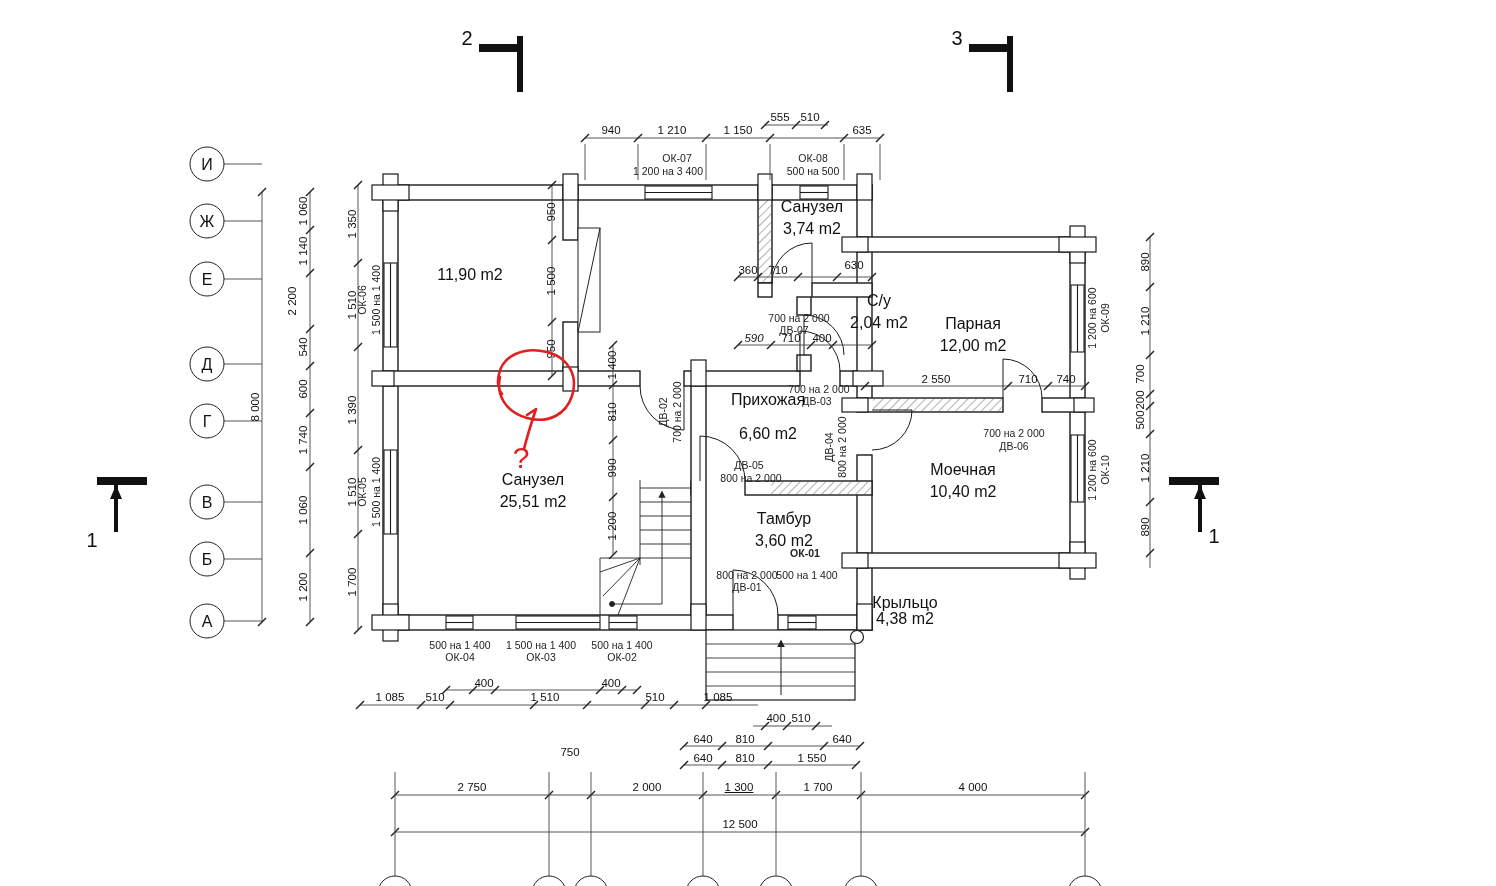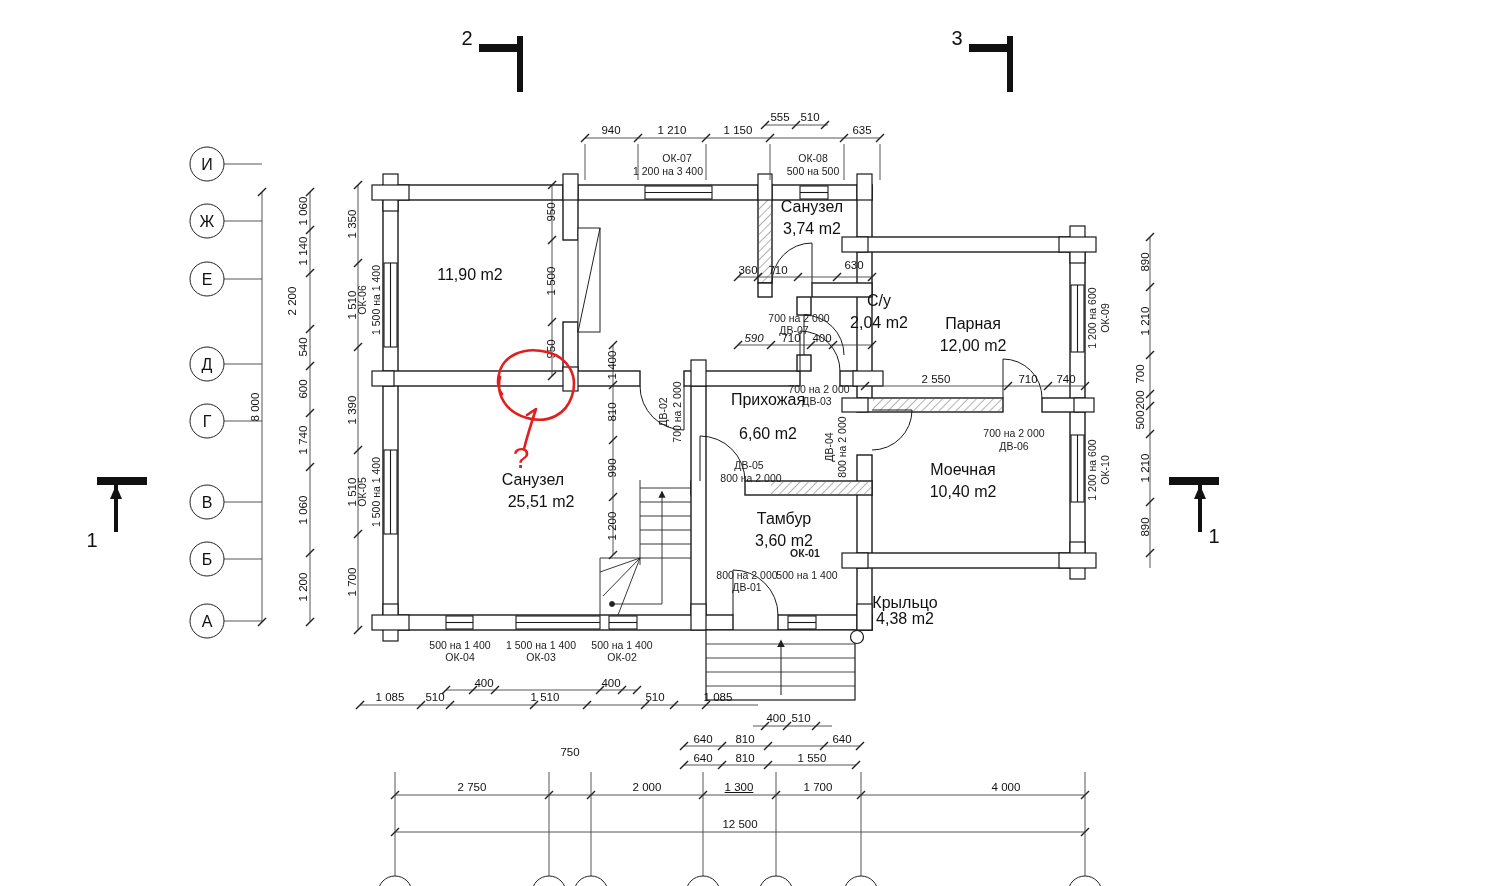--- a/index.html
+++ b/index.html
@@ -375,21 +375,21 @@
       <div class="lbl dim" style="left: 745px; top: 739px;">810</div>
       <div class="lbl dim" style="left: 842px; top: 739px;">640</div>
       <div class="lbl dim" style="left: 703px; top: 758px;">640</div>
       <div class="lbl dim" style="left: 745px; top: 758px;">810</div>
       <div class="lbl dim" style="left: 812px; top: 758px;">1 550</div>
       <div class="lbl dim" style="left: 472px; top: 787px;">2 750</div>
       <div class="lbl dim" style="left: 570px; top: 752px;">750</div>
       <div class="lbl dim" style="left: 647px; top: 787px;">2 000</div>
       <div class="lbl dim" style="left: 739px; top: 787px; text-decoration: underline;">1 300</div>
       <div class="lbl dim" style="left: 818px; top: 787px;">1 700</div>
-      <div class="lbl dim" style="left: 1006px; top: 787px;">4 000</div>
+      <div class="lbl dim" style="left: 973px; top: 787px;">4 000</div>
       <div class="lbl dim" style="left: 740px; top: 824px;">12 500</div>
       <div class="lbl tag" style="left: 677px; top: 158px;">ОК-07</div>
       <div class="lbl tag" style="left: 668px; top: 171px;">1 200 на 3 400</div>
       <div class="lbl tag" style="left: 813px; top: 158px;">ОК-08</div>
       <div class="lbl tag" style="left: 813px; top: 171px;">500 на 500</div>
       <div class="lbl tag rot" style="left: 362px; top: 300px;">ОК-06</div>
       <div class="lbl tag rot" style="left: 376px; top: 300px;">1 500 на 1 400</div>
       <div class="lbl tag rot" style="left: 362px; top: 492px;">ОК-05</div>
       <div class="lbl tag rot" style="left: 376px; top: 492px;">1 500 на 1 400</div>
       <div class="lbl tag" style="left: 460px; top: 657px;">ОК-04</div>
@@ -421,21 +421,21 @@
       <div class="lbl room" style="left: 812px; top: 207px;">Санузел</div>
       <div class="lbl room" style="left: 812px; top: 229px;">3,74 m2</div>
       <div class="lbl room" style="left: 470px; top: 275px;">11,90 m2</div>
       <div class="lbl room" style="left: 879px; top: 301px;">С/у</div>
       <div class="lbl room" style="left: 879px; top: 323px;">2,04 m2</div>
       <div class="lbl room" style="left: 973px; top: 324px;">Парная</div>
       <div class="lbl room" style="left: 973px; top: 346px;">12,00 m2</div>
       <div class="lbl room" style="left: 768px; top: 400px;">Прихожая</div>
       <div class="lbl room" style="left: 768px; top: 434px;">6,60 m2</div>
       <div class="lbl room" style="left: 533px; top: 480px;">Санузел</div>
-      <div class="lbl room" style="left: 533px; top: 502px; margin-left: 8px;">25,51 m2</div>
+      <div class="lbl room" style="left: 533px; top: 502px;">25,51 m2</div>
       <div class="lbl room" style="left: 963px; top: 470px;">Моечная</div>
       <div class="lbl room" style="left: 963px; top: 492px;">10,40 m2</div>
       <div class="lbl room" style="left: 784px; top: 519px;">Тамбур</div>
       <div class="lbl room" style="left: 784px; top: 541px;">3,60 m2</div>
       <div class="lbl room" style="left: 905px; top: 597px; margin-top: 6px;">Крыльцо</div>
       <div class="lbl room" style="left: 905px; top: 619px;">4,38 m2</div>
       <div class="lbl sec" style="left: 467px; top: 38px;">2</div>
       <div class="lbl sec" style="left: 957px; top: 38px;">3</div>
       <div class="lbl sec" style="left: 92px; top: 540px;">1</div>
       <div class="lbl sec" style="left: 1214px; top: 536px;">1</div>

